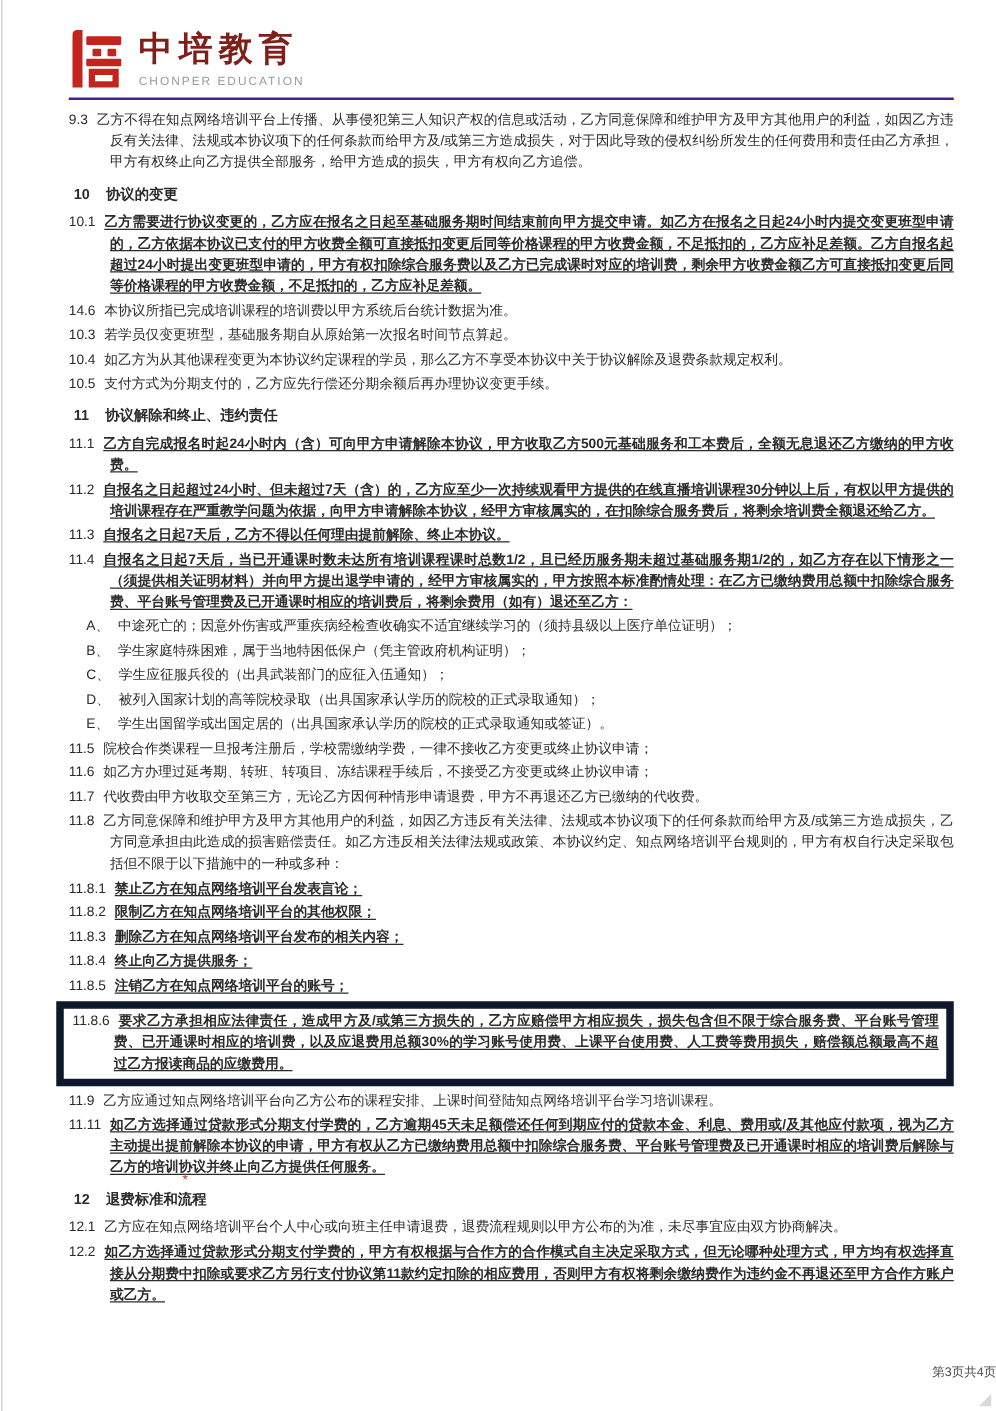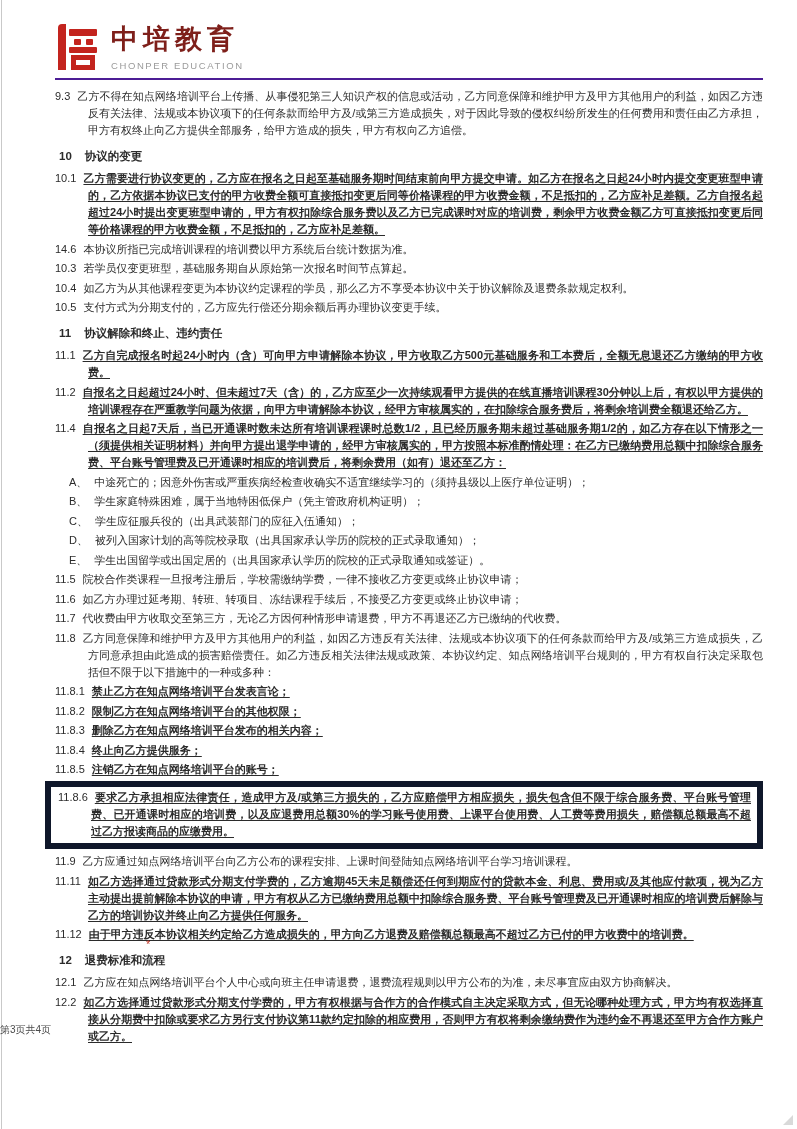--- a/index.html
+++ b/index.html
@@ -40,22 +40,22 @@
   }
   .boxed-wrap{
     border:6px solid #0f172a;
     margin:3px 0 4px -10px;
     padding:1px 6px 2px 7px;
   }
   .boxed-wrap .block{margin:1px 0;}
   .red-asterisk{position:absolute;left:146px;top:938px;color:#c0392b;font-size:11px;}
   
   .footer{
-    position:absolute;left:0;right:0;top:1023px;
-    text-align:left;font-size:10px;color:#4a4a4a;
+    position:absolute;left:0;right:0;top:1091px;
+    text-align:right;font-size:10px;color:#4a4a4a;
   }
 </style>
 </head>
 <body>
 
 <div class="page-edge-line"></div>
 
 <div class="header">
   <div class="logo-wrap">
     <svg class="logo-icon" viewBox="0 0 46 50" xmlns="http://www.w3.org/2000/svg">
@@ -79,41 +79,41 @@
     <p class="block normal"><span class="num">9.3</span><span class="txt">乙方不得在知点网络培训平台上传播、从事侵犯第三人知识产权的信息或活动，乙方同意保障和维护甲方及甲方其他用户的利益，如因乙方违反有关法律、法规或本协议项下的任何条款而给甲方及/或第三方造成损失，对于因此导致的侵权纠纷所发生的任何费用和责任由乙方承担，甲方有权终止向乙方提供全部服务，给甲方造成的损失，甲方有权向乙方追偿。</span></p>
     <p class="block heading"><span class="num">10</span><span class="txt">协议的变更</span></p>
     <p class="block emphasis"><span class="num">10.1</span><span class="txt">乙方需要进行协议变更的，乙方应在报名之日起至基础服务期时间结束前向甲方提交申请。如乙方在报名之日起24小时内提交变更班型申请的，乙方依据本协议已支付的甲方收费全额可直接抵扣变更后同等价格课程的甲方收费金额，不足抵扣的，乙方应补足差额。乙方自报名起超过24小时提出变更班型申请的，甲方有权扣除综合服务费以及乙方已完成课时对应的培训费，剩余甲方收费金额乙方可直接抵扣变更后同等价格课程的甲方收费金额，不足抵扣的，乙方应补足差额。</span></p>
     <p class="block normal"><span class="num">14.6</span><span class="txt">本协议所指已完成培训课程的培训费以甲方系统后台统计数据为准。</span></p>
     <p class="block normal"><span class="num">10.3</span><span class="txt">若学员仅变更班型，基础服务期自从原始第一次报名时间节点算起。</span></p>
     <p class="block normal"><span class="num">10.4</span><span class="txt">如乙方为从其他课程变更为本协议约定课程的学员，那么乙方不享受本协议中关于协议解除及退费条款规定权利。</span></p>
     <p class="block normal"><span class="num">10.5</span><span class="txt">支付方式为分期支付的，乙方应先行偿还分期余额后再办理协议变更手续。</span></p>
     <p class="block heading"><span class="num">11</span><span class="txt">协议解除和终止、违约责任</span></p>
     <p class="block emphasis"><span class="num">11.1</span><span class="txt">乙方自完成报名时起24小时内（含）可向甲方申请解除本协议，甲方收取乙方500元基础服务和工本费后，全额无息退还乙方缴纳的甲方收费。</span></p>
     <p class="block emphasis"><span class="num">11.2</span><span class="txt">自报名之日起超过24小时、但未超过7天（含）的，乙方应至少一次持续观看甲方提供的在线直播培训课程30分钟以上后，有权以甲方提供的培训课程存在严重教学问题为依据，向甲方申请解除本协议，经甲方审核属实的，在扣除综合服务费后，将剩余培训费全额退还给乙方。</span></p>
+    <p class="block emphasis"><span class="num">11.3</span><span class="txt">自报名之日起7天后，乙方不得以任何理由提前解除、终止本协议。</span></p>
     <p class="block emphasis"><span class="num">11.4</span><span class="txt">自报名之日起7天后，当已开通课时数未达所有培训课程课时总数1/2，且已经历服务期未超过基础服务期1/2的，如乙方存在以下情形之一（须提供相关证明材料）并向甲方提出退学申请的，经甲方审核属实的，甲方按照本标准酌情处理：在乙方已缴纳费用总额中扣除综合服务费、平台账号管理费及已开通课时相应的培训费后，将剩余费用（如有）退还至乙方：</span></p>
     <p class="block subitem"><span class="num">A、</span><span class="txt">中途死亡的；因意外伤害或严重疾病经检查收确实不适宜继续学习的（须持县级以上医疗单位证明）；</span></p>
     <p class="block subitem"><span class="num">B、</span><span class="txt">学生家庭特殊困难，属于当地特困低保户（凭主管政府机构证明）；</span></p>
     <p class="block subitem"><span class="num">C、</span><span class="txt">学生应征服兵役的（出具武装部门的应征入伍通知）；</span></p>
     <p class="block subitem"><span class="num">D、</span><span class="txt">被列入国家计划的高等院校录取（出具国家承认学历的院校的正式录取通知）；</span></p>
     <p class="block subitem"><span class="num">E、</span><span class="txt">学生出国留学或出国定居的（出具国家承认学历的院校的正式录取通知或签证）。</span></p>
     <p class="block normal"><span class="num">11.5</span><span class="txt">院校合作类课程一旦报考注册后，学校需缴纳学费，一律不接收乙方变更或终止协议申请；</span></p>
     <p class="block normal"><span class="num">11.6</span><span class="txt">如乙方办理过延考期、转班、转项目、冻结课程手续后，不接受乙方变更或终止协议申请；</span></p>
     <p class="block normal"><span class="num">11.7</span><span class="txt">代收费由甲方收取交至第三方，无论乙方因何种情形申请退费，甲方不再退还乙方已缴纳的代收费。</span></p>
     <p class="block normal"><span class="num">11.8</span><span class="txt">乙方同意保障和维护甲方及甲方其他用户的利益，如因乙方违反有关法律、法规或本协议项下的任何条款而给甲方及/或第三方造成损失，乙方同意承担由此造成的损害赔偿责任。如乙方违反相关法律法规或政策、本协议约定、知点网络培训平台规则的，甲方有权自行决定采取包括但不限于以下措施中的一种或多种：</span></p>
     <p class="block emphasis"><span class="num">11.8.1</span><span class="txt">禁止乙方在知点网络培训平台发表言论；</span></p>
     <p class="block emphasis"><span class="num">11.8.2</span><span class="txt">限制乙方在知点网络培训平台的其他权限；</span></p>
     <p class="block emphasis"><span class="num">11.8.3</span><span class="txt">删除乙方在知点网络培训平台发布的相关内容；</span></p>
     <p class="block emphasis"><span class="num">11.8.4</span><span class="txt">终止向乙方提供服务；</span></p>
     <p class="block emphasis"><span class="num">11.8.5</span><span class="txt">注销乙方在知点网络培训平台的账号；</span></p>
     <div class="boxed-wrap">
       <p class="block emphasis"><span class="num">11.8.6</span><span class="txt">要求乙方承担相应法律责任，造成甲方及/或第三方损失的，乙方应赔偿甲方相应损失，损失包含但不限于综合服务费、平台账号管理费、已开通课时相应的培训费，以及应退费用总额30%的学习账号使用费、上课平台使用费、人工费等费用损失，赔偿额总额最高不超过乙方报读商品的应缴费用。</span></p>
     </div>
     <p class="block normal"><span class="num">11.9</span><span class="txt">乙方应通过知点网络培训平台向乙方公布的课程安排、上课时间登陆知点网络培训平台学习培训课程。</span></p>
     <p class="block emphasis"><span class="num">11.11</span><span class="txt">如乙方选择通过贷款形式分期支付学费的，乙方逾期45天未足额偿还任何到期应付的贷款本金、利息、费用或/及其他应付款项，视为乙方主动提出提前解除本协议的申请，甲方有权从乙方已缴纳费用总额中扣除综合服务费、平台账号管理费及已开通课时相应的培训费后解除与乙方的培训协议并终止向乙方提供任何服务。</span></p>
-    <p class="block emphasis"><span class="num">11.12</span><span class="txt">由于甲方违反本协议相关约定给乙方造成损失的，甲方向乙方退费及赔偿额总额最高不超过乙方已付的甲方收费中的培训费。</span></p>
     <p class="block heading"><span class="num">12</span><span class="txt">退费标准和流程</span></p>
     <p class="block normal"><span class="num">12.1</span><span class="txt">乙方应在知点网络培训平台个人中心或向班主任申请退费，退费流程规则以甲方公布的为准，未尽事宜应由双方协商解决。</span></p>
     <p class="block emphasis"><span class="num">12.2</span><span class="txt">如乙方选择通过贷款形式分期支付学费的，甲方有权根据与合作方的合作模式自主决定采取方式，但无论哪种处理方式，甲方均有权选择直接从分期费中扣除或要求乙方另行支付协议第11款约定扣除的相应费用，否则甲方有权将剩余缴纳费作为违约金不再退还至甲方合作方账户或乙方。</span></p>
   </div>
 
 <span class="red-asterisk">*</span>
 
 <div class="footer">
   <span>第3页共4页</span>
 </div>

